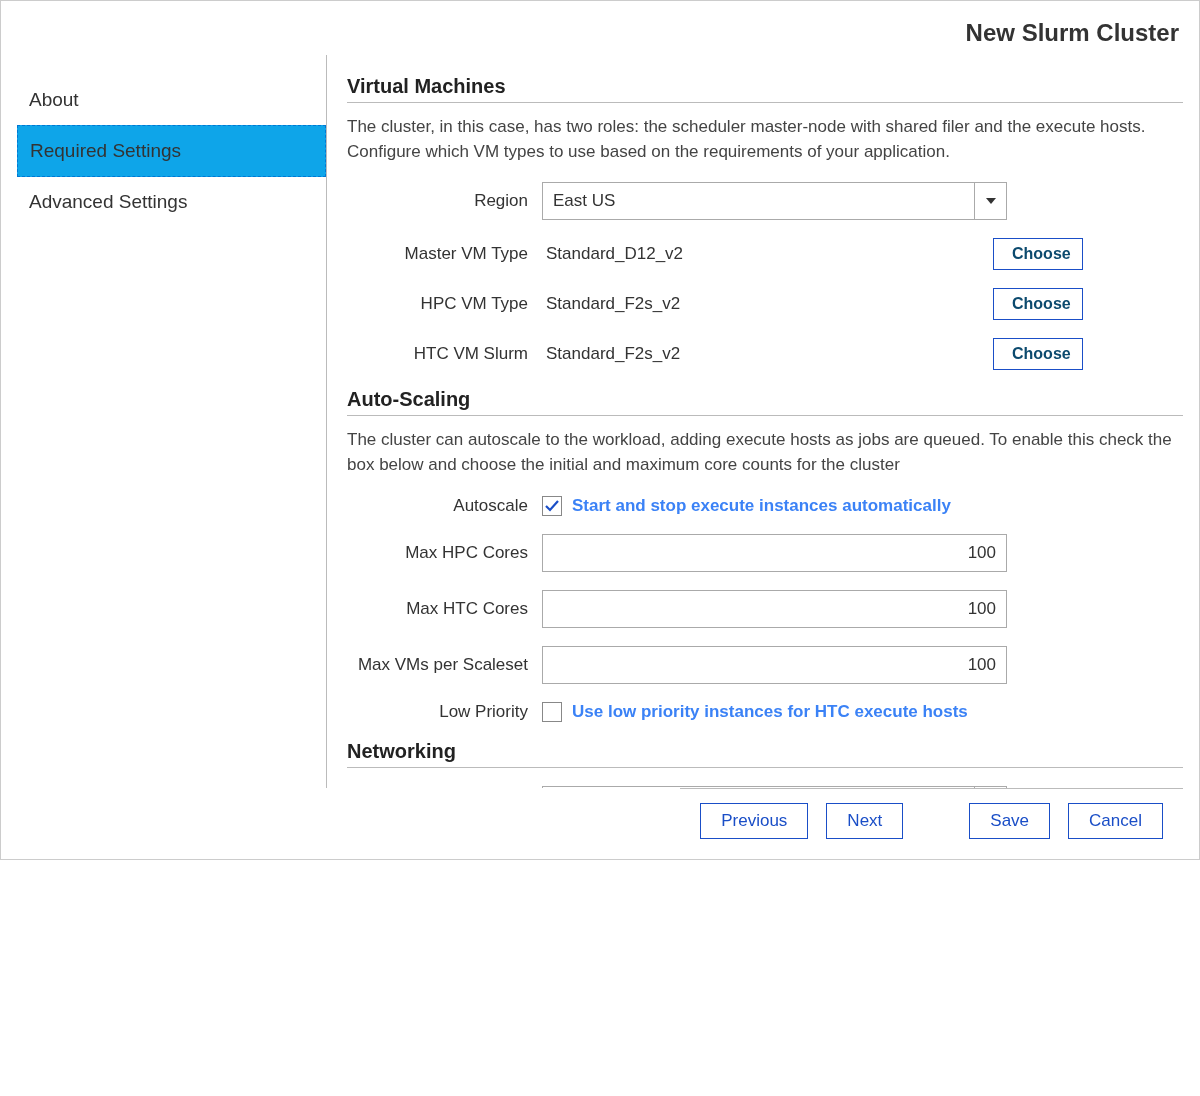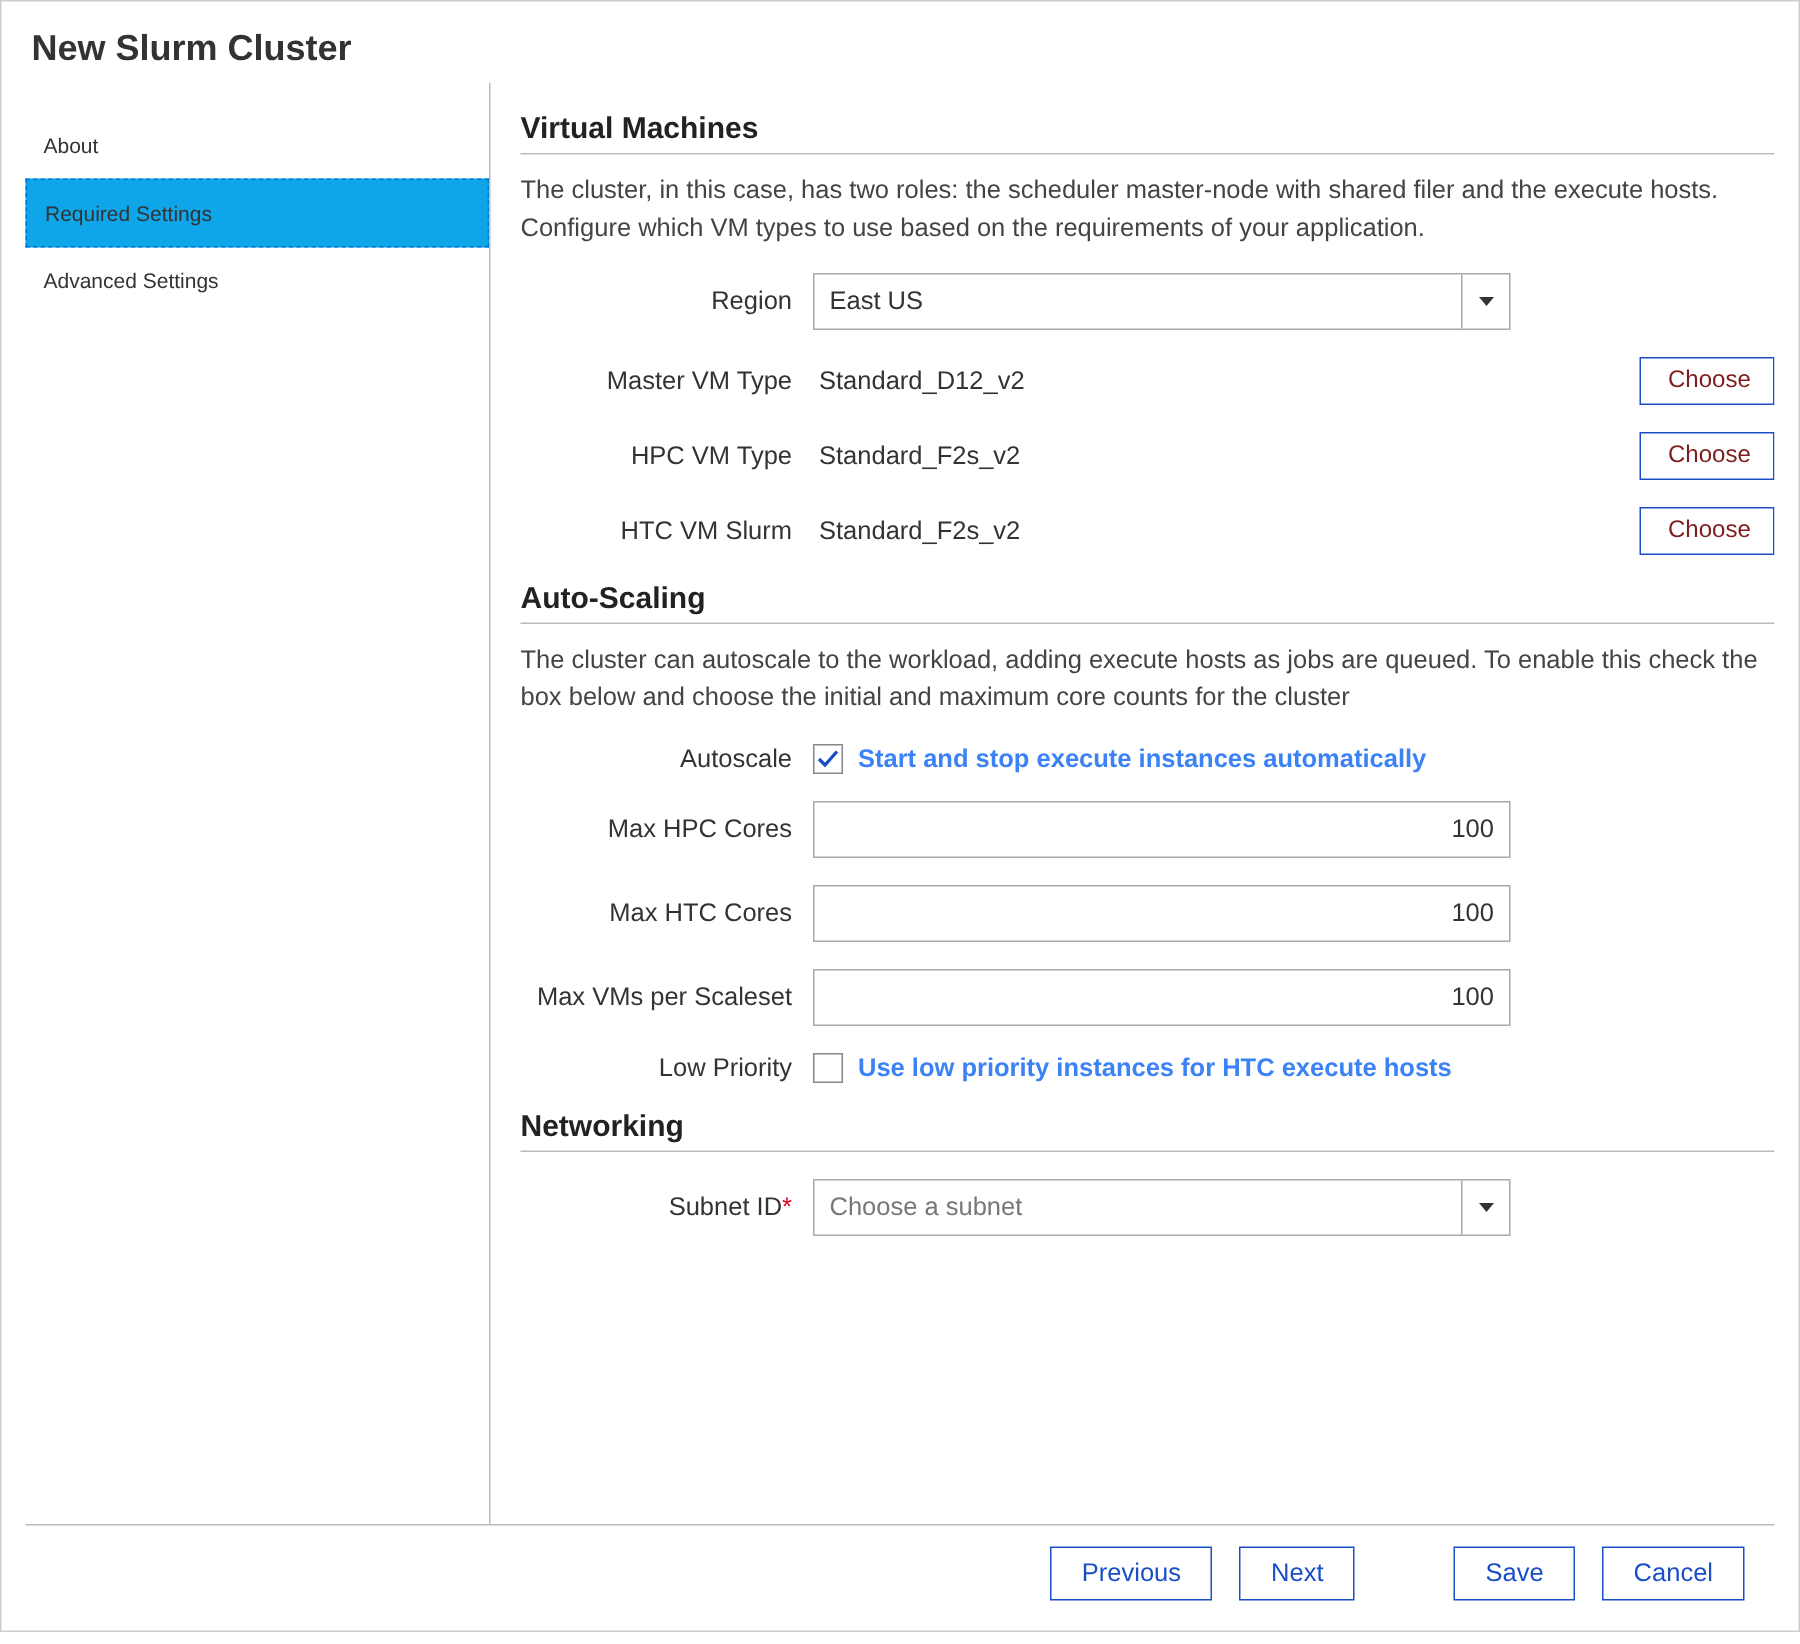--- a/index.html
+++ b/index.html
@@ -4,47 +4,48 @@
 <style>
   * { box-sizing: border-box; margin: 0; padding: 0; }
   body {
     font-family: "Segoe UI", Arial, sans-serif;
     font-size: 16px;
     color: #333;
     background: #fff;
   }
   .window {
     width: 1200px;
-    height: 1088px;
+    height: 860px;
     border: 1px solid #ccc;
     background: #fff;
     position: relative;
     display: flex;
     flex-direction: column;
+    align-items: flex-end;
   }
   .window-title {
     font-size: 24px;
     font-weight: 700;
     color: #333;
     padding: 18px 20px 8px 20px;
   }
   .body-area {
     flex: 1;
     display: flex;
     padding: 0 16px;
     overflow: hidden;
   }
   .sidebar {
     width: 310px;
     border-right: 1px solid #bbb;
     padding-top: 20px;
   }
   .sidebar-item {
     padding: 14px 12px;
-    font-size: 14px;
+    font-size: 19px;
     color: #333;
     cursor: pointer;
   }
   .sidebar-item.active {
     background: #0ea5e9;
     border: 1px dashed #0078d4;
   }
   .main {
     flex: 1;
     padding: 10px 0 10px 20px;
@@ -114,27 +115,29 @@
   .value-text {
     font-size: 17px;
     color: #333;
     padding-left: 4px;
     flex: 1;
     max-width: 375px;
   }
   .choose-btn {
     border: 1px solid #1a4ec7;
     background: #fff;
-    color: #7f1d1d;
+    color: #0c4a6e;
     font-size: 16px;
     padding: 6px 18px;
     cursor: pointer;
     margin-left: auto;
     width: 90px;
     text-align: center;
+    margin-right: 100px;
+    font-weight: bold;
   }
   .num-input {
     width: 465px;
     height: 38px;
     border: 1px solid #aaa;
     text-align: right;
     padding: 0 10px;
     font-size: 17px;
     color: #333;
     font-family: Liberation Sans, sans-serif;

